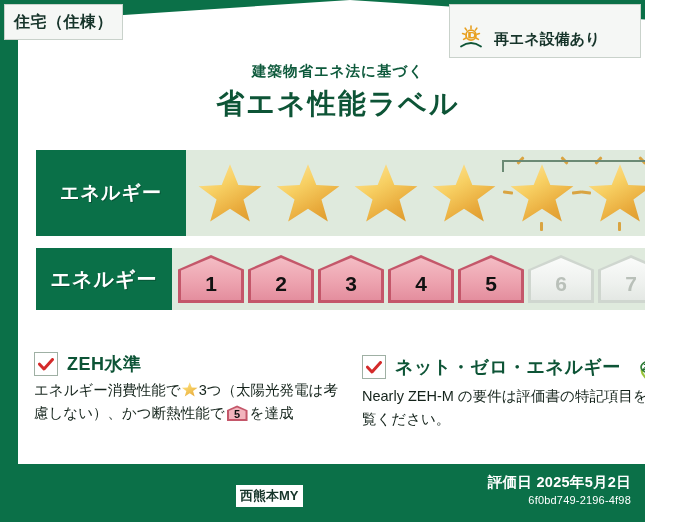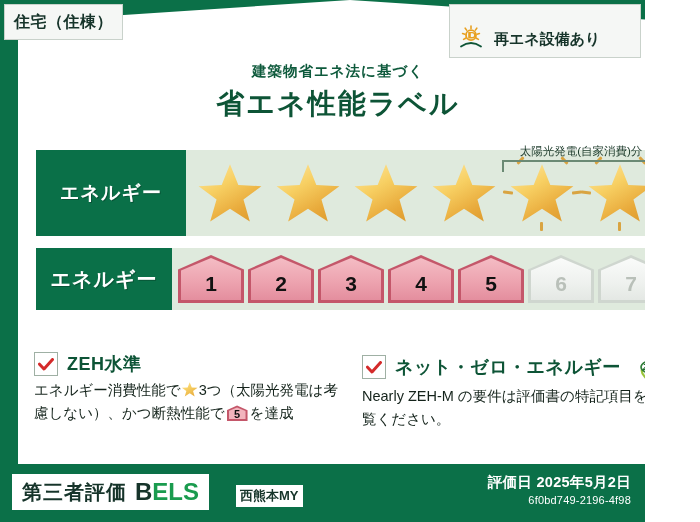--- a/index.html
+++ b/index.html
@@ -219,21 +219,20 @@
           </div>
           <div class="star-cell">
             <div class="star"></div>
             <i class="spark sp1"></i>
               <i class="spark sp2"></i>
               <i class="spark sp3"></i>
               <i class="spark sp4"></i>
               <i class="spark sp5"></i>
           </div>
         </div>
-        <div class="solar-note">太陽光発電(自家消費)分</div>
         <div class="solar-bracket"></div>
       </div>
     </div>
 
     <div class="perf-row row-insul">
       <div class="perf-key">
         <span>エネルギー</span>
       </div>
       <div class="perf-val">
         <div class="houses">
@@ -310,24 +309,20 @@
             <text x="44" y="14" font-family="Liberation Sans, sans-serif" font-size="5" font-weight="bold" fill="#2f7d38">Nearly</text>
             <text x="44" y="20" font-family="Liberation Sans, sans-serif" font-size="5" font-weight="bold" fill="#2f7d38">ZEH-M</text>
           </svg>
         </span>
       </div>
       <div class="zeh-body">Nearly ZEH-M の要件は評価書の特記項目をご覧ください。</div>
     </div>
   </div>
 
   <div class="footer">
-    <div class="bels-box">
-      <span class="bels-jp">第三者評価</span>
-      <span><span class="bels-b">B</span><span class="bels-els">ELS</span></span>
-    </div>
     <div class="bels-proj">西熊本MY</div>
     <div class="f-right">
       <div class="f-date">
         <span>評価日</span>
         <span>2025年5月2日</span>
       </div>
       <div class="f-id">6f0bd749-2196-4f98</div>
     </div>
   </div>
 

